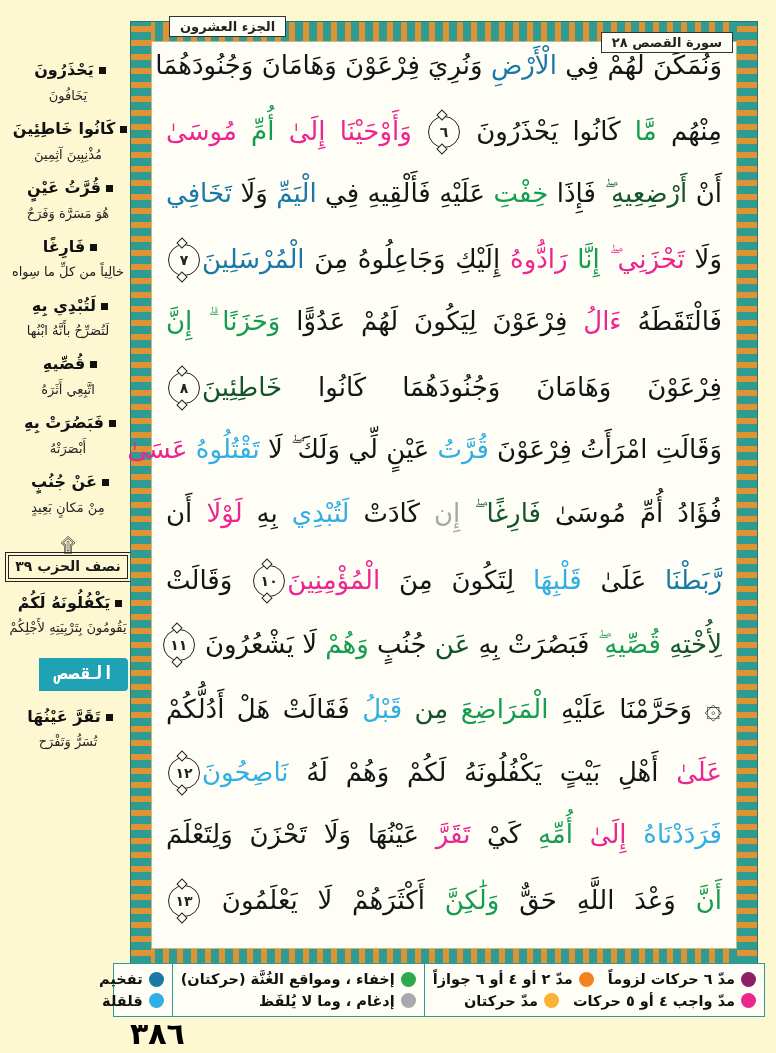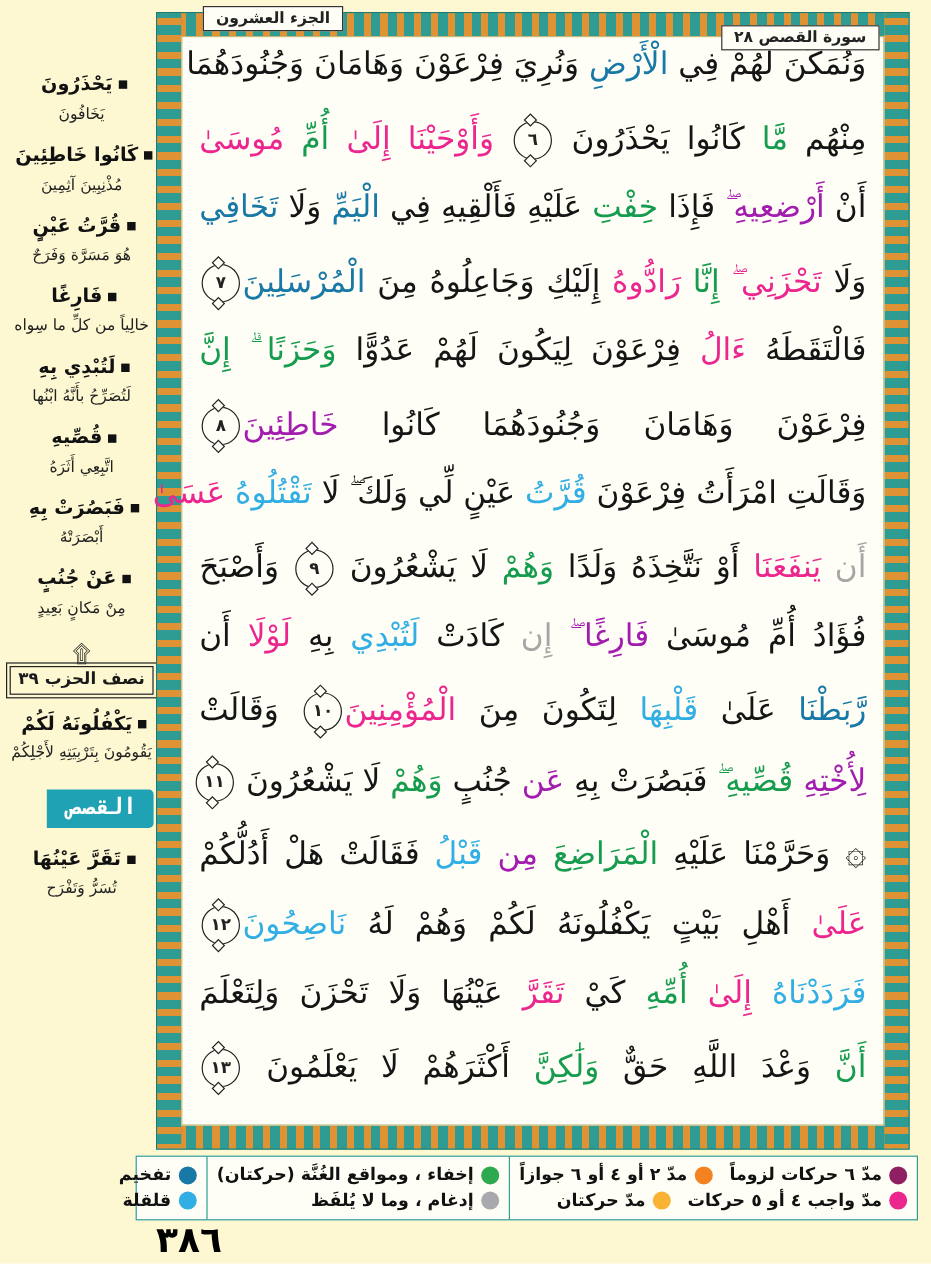--- a/index.html
+++ b/index.html
@@ -33,21 +33,21 @@
   }
   .surah-badge{
     align-self:flex-start;
     background:#1ea2b4;color:#fff;font-size:19px;font-weight:bold;
     padding:3px 14px 6px 18px;margin:8px 0 14px 0;
     border-radius:0 4px 4px 0;
     font-family:Liberation Mono, monospace;
   }
   
   .frame{
-    position:absolute;left:130px;top:10px;width:628px;height:948px;
+    position:absolute;left:130px;top:21px;width:628px;height:948px;
     box-sizing:border-box;background:#2e9c93;
     padding:19px 20px;border:1px solid #1d7a72;
   }
   .band{position:absolute;background:#2e9c93;}
   .band.h{left:0;width:100%;height:19px;
     background:
       repeating-linear-gradient(90deg, rgba(0,0,0,0) 0 4px, rgba(232,146,47,.95) 4px 10px, rgba(0,0,0,0) 10px 14px),
       #2e9c93;}
   .band.v{top:0;height:100%;width:20px;
     background:
@@ -69,21 +69,21 @@
   }
   .cartouche.juz{left:38px;}
   .cartouche.surah{right:24px;margin-top:16px;}
   
   .qline{
     direction:rtl;text-align:justify;text-align-last:justify;
     font-size:26px;line-height:1.0;height:57px;
     display:block;white-space:nowrap;color:#151515;
     font-family:"DejaVu Sans",sans-serif;
   }
-  .c-g{color:#169c4e;} .c-o{color:#a21caf;} .c-p{color:#ec268f;}
+  .c-g{color:#169c4e;} .c-o{color:#14532d;} .c-p{color:#ec268f;}
   .c-b{color:#1878a6;} .c-c{color:#31aee4;} .c-y{color:#a6a6a6;} .c-rub{color:#222;font-size:30px;}
   .ayah{
     display:inline-flex;align-items:center;justify-content:center;
     width:30px;height:30px;border:1.6px solid #222;border-radius:50%;
     font-size:14px;font-weight:bold;color:#222;vertical-align:middle;
     position:relative;background:#fffef6;margin:0 2px;
   }
   .ayah::before,.ayah::after{
     content:"";position:absolute;width:6px;height:6px;background:#fffef6;
     border:1.4px solid #222;transform:rotate(45deg);left:9px;
@@ -176,21 +176,20 @@
   <div class="cartouche surah">سورة القصص ٢٨</div>
 
   <div class="inner" id="qlines">
       <div class="qline"><span>وَنُمَكِّنَ لَهُمْ فِي </span><span class="c-b">الْأَرْضِ</span><span> وَنُرِيَ فِرْعَوْنَ وَهَامَانَ وَجُنُودَهُمَا</span></div>
       <div class="qline"><span>مِنْهُم </span><span class="c-g">مَّا</span><span> كَانُوا يَحْذَرُونَ </span><span class="ayah">٦</span><span class="c-p"> وَأَوْحَيْنَا</span><span class="c-p"> إِلَىٰ</span><span class="c-g"> أُمِّ</span><span class="c-p"> مُوسَىٰ</span></div>
       <div class="qline"><span>أَنْ </span><span class="c-o">أَرْضِعِيهِ ۖ</span><span> فَإِذَا </span><span class="c-g">خِفْتِ</span><span> عَلَيْهِ فَأَلْقِيهِ فِي </span><span class="c-b">الْيَمِّ</span><span> وَلَا </span><span class="c-b">تَخَافِي</span></div>
       <div class="qline"><span>وَلَا </span><span class="c-p">تَحْزَنِي ۖ</span><span class="c-g"> إِنَّا</span><span class="c-p"> رَادُّوهُ</span><span> إِلَيْكِ وَجَاعِلُوهُ مِنَ </span><span class="c-b">الْمُرْسَلِينَ</span><span class="ayah">٧</span></div>
       <div class="qline"><span>فَالْتَقَطَهُ </span><span class="c-p">ءَالُ</span><span> فِرْعَوْنَ لِيَكُونَ لَهُمْ عَدُوًّا </span><span class="c-g">وَحَزَنًا ۗ</span><span class="c-g"> إِنَّ</span></div>
       <div class="qline"><span>فِرْعَوْنَ وَهَامَانَ وَجُنُودَهُمَا كَانُوا </span><span class="c-o">خَاطِئِينَ</span><span class="ayah">٨</span></div>
       <div class="qline"><span>وَقَالَتِ امْرَأَتُ فِرْعَوْنَ </span><span class="c-c">قُرَّتُ</span><span> عَيْنٍ لِّي وَلَكَ ۖ لَا </span><span class="c-c">تَقْتُلُوهُ</span><span class="c-p"> عَسَىٰ</span></div>
-      <div class="qline"><span class="c-y">أَن</span><span class="c-p"> يَنفَعَنَا</span><span> أَوْ نَتَّخِذَهُ وَلَدًا </span><span class="c-g">وَهُمْ</span><span> لَا يَشْعُرُونَ </span><span class="ayah">٩</span><span> وَأَصْبَحَ</span></div>
       <div class="qline"><span>فُؤَادُ أُمِّ مُوسَىٰ </span><span class="c-o">فَارِغًا ۖ</span><span class="c-y"> إِن</span><span> كَادَتْ </span><span class="c-c">لَتُبْدِي</span><span> بِهِ </span><span class="c-p">لَوْلَا</span><span> أَن</span></div>
       <div class="qline"><span class="c-b">رَّبَطْنَا</span><span> عَلَىٰ </span><span class="c-c">قَلْبِهَا</span><span> لِتَكُونَ مِنَ </span><span class="c-p">الْمُؤْمِنِينَ</span><span class="ayah">١٠</span><span> وَقَالَتْ</span></div>
       <div class="qline"><span class="c-o">لِأُخْتِهِ</span><span class="c-g"> قُصِّيهِ ۖ</span><span> فَبَصُرَتْ بِهِ </span><span class="c-o">عَن</span><span> جُنُبٍ </span><span class="c-g">وَهُمْ</span><span> لَا يَشْعُرُونَ </span><span class="ayah">١١</span></div>
       <div class="qline"><span class="c-rub">۞</span><span> وَحَرَّمْنَا عَلَيْهِ </span><span class="c-g">الْمَرَاضِعَ</span><span class="c-o"> مِن</span><span class="c-c"> قَبْلُ</span><span> فَقَالَتْ هَلْ أَدُلُّكُمْ</span></div>
       <div class="qline"><span class="c-p">عَلَىٰ</span><span> أَهْلِ بَيْتٍ يَكْفُلُونَهُ لَكُمْ وَهُمْ لَهُ </span><span class="c-c">نَاصِحُونَ</span><span class="ayah">١٢</span></div>
       <div class="qline"><span class="c-c">فَرَدَدْنَاهُ</span><span class="c-p"> إِلَىٰ</span><span class="c-g"> أُمِّهِ</span><span> كَيْ </span><span class="c-p">تَقَرَّ</span><span> عَيْنُهَا وَلَا تَحْزَنَ وَلِتَعْلَمَ</span></div>
       <div class="qline"><span class="c-g">أَنَّ</span><span> وَعْدَ اللَّهِ حَقٌّ </span><span class="c-g">وَلَٰكِنَّ</span><span> أَكْثَرَهُمْ لَا يَعْلَمُونَ </span><span class="ayah">١٣</span></div>
     </div>
 </div>
 

